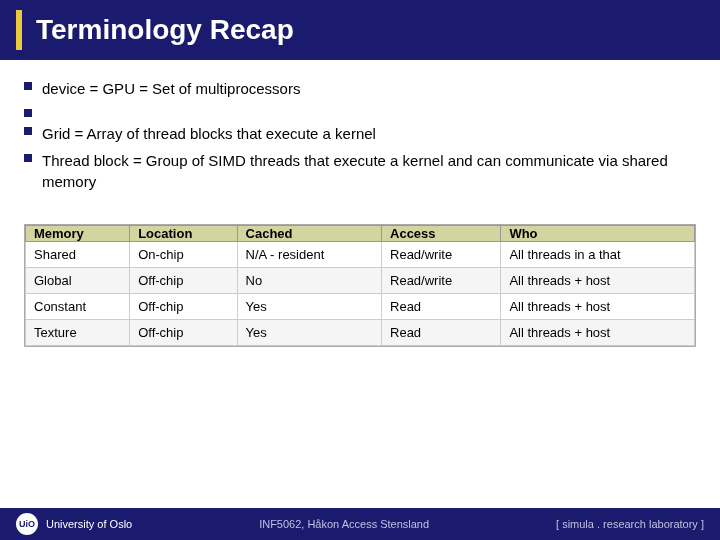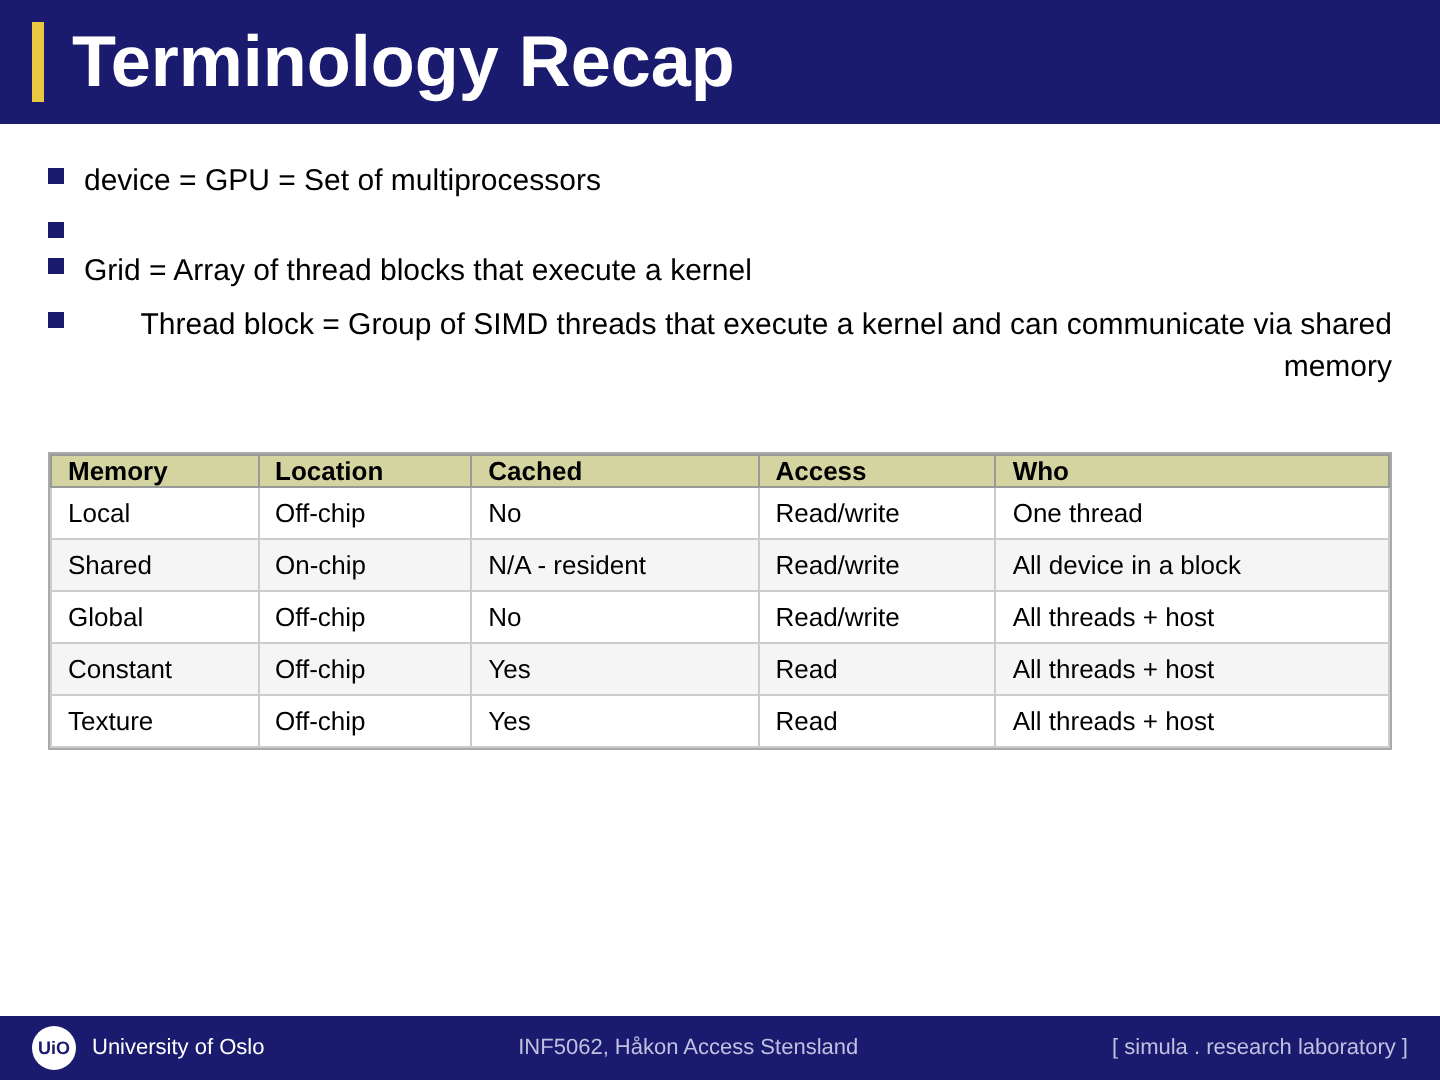--- a/index.html
+++ b/index.html
@@ -32,36 +32,35 @@
 
     .title-bar-accent {
       width: 6px;
       height: 40px;
       background: #e8c840;
       margin-right: 14px;
       flex-shrink: 0;
     }
 
     .title-text {
-      font-size: 36px;
+      font-size: 28px;
       font-weight: bold;
       color: #ffffff;
     }
 
     .content-area {
       flex: 1;
       padding: 18px 24px 10px 24px;
       display: flex;
       flex-direction: column;
     }
 
     .bullet-list {
       list-style: none;
       margin-bottom: 20px;
-      text-align: right;
     }
 
     .bullet-list li {
       display: flex;
       align-items: flex-start;
       margin-bottom: 6px;
       font-size: 15px;
       line-height: 1.4;
     }
 
@@ -187,33 +186,26 @@
         <thead>
           <tr>
           <th>Memory</th>
               <th>Location</th>
               <th>Cached</th>
               <th>Access</th>
               <th>Who</th>
             </tr>
         </thead>
         <tbody>
-        <tr>
-              <td>Local</td>
-              <td>Off-chip</td>
-              <td>No</td>
-              <td>Read/write</td>
-              <td>One thread</td>
-            </tr>
             <tr>
               <td>Shared</td>
               <td>On-chip</td>
               <td>N/A - resident</td>
               <td>Read/write</td>
-              <td>All device in a block</td>
+              <td>All threads in a that</td>
             </tr>
             <tr>
               <td>Global</td>
               <td>Off-chip</td>
               <td>No</td>
               <td>Read/write</td>
               <td>All threads + host</td>
             </tr>
             <tr>
               <td>Constant</td>

